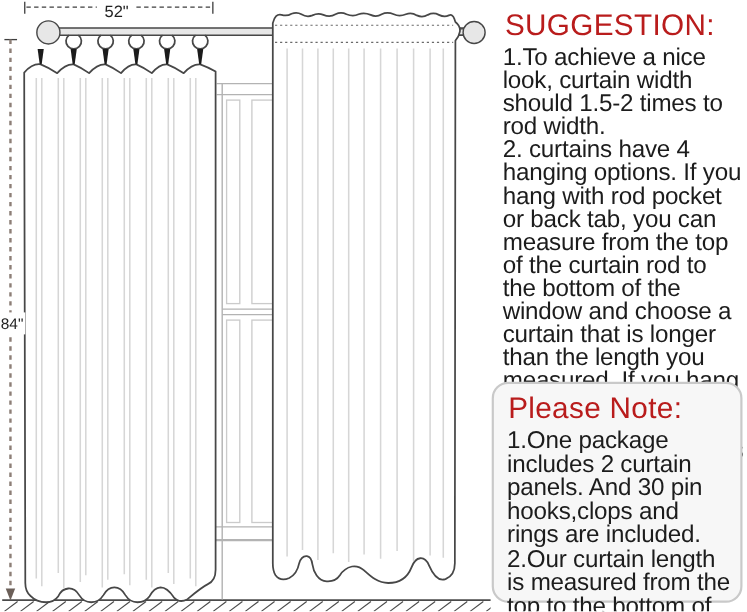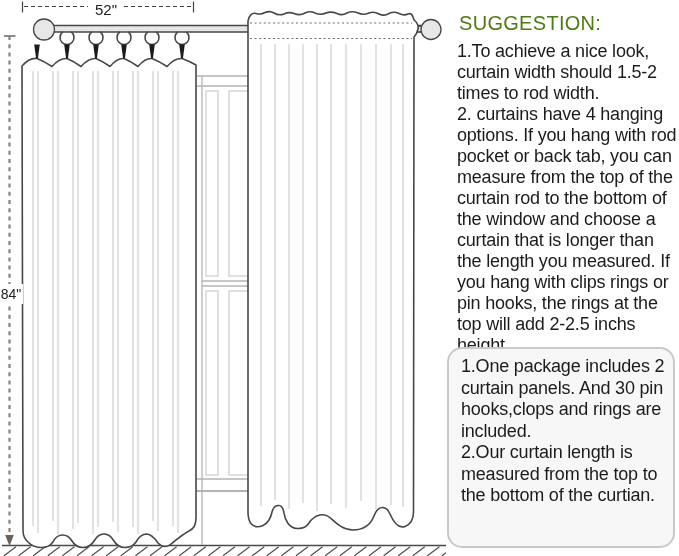--- a/index.html
+++ b/index.html
@@ -20,22 +20,22 @@
   .dimdash{stroke-dasharray:4 3;}
   .vdash{stroke:var(--c-dim_dashed);stroke-width:2.2;stroke-dasharray:4 4.2;fill:none;}
   .dotted{stroke:#6a6a6a;stroke-width:1;stroke-dasharray:2 2.6;fill:none;}
   .floor{stroke:var(--c-floor);stroke-width:1.6;}
   .hatch{stroke:var(--c-floor);stroke-width:1.1;}
   .dimtext{font:15px "Liberation Sans",sans-serif;fill:#222;}
   .dimtext2{font:14px "Liberation Sans",sans-serif;fill:#222;}
 
   
   .sugg{position:absolute;left:452px;top:8px;width:226px;}
-  .sec-title{font-size:20px;line-height:30px;letter-spacing:.3px;margin:0 0 3px 7px;color:#4d7c0f;}
-  .body{font-size:18px;line-height:21px;letter-spacing:-.2px;margin:0 0 0 5px;color:#1c1c1c;}
+  .sec-title{font-size:27px;line-height:30px;letter-spacing:.3px;margin:0 0 3px 7px;color:#b91c1c;}
+  .body{font-size:22px;line-height:21px;letter-spacing:-.2px;margin:0 0 0 5px;color:#1c1c1c;}
   .notebox{position:absolute;left:447px;top:347px;width:228px;height:201px;box-sizing:border-box;
            border:2px solid var(--c-note_border);border-radius:15px;background:var(--c-note_bg);
            padding:7px 8px 0 12px;}
   .notebox .sec-title{margin:0 0 3px 1px;}
   .notebox .body{margin:0;line-height:21.5px;}
 </style>
 </head>
 <body>
 
 <div class="stage">
@@ -224,16 +224,17 @@
     </g>
   </svg>
 
   <div class="sugg">
     <div class="sec-title">SUGGESTION:</div>
     <p class="body">1.To achieve a nice look, curtain width should 1.5-2 times to rod width.</p>
     <p class="body">2. curtains have 4 hanging options. If you hang with rod pocket or back tab, you can measure from the top of the curtain rod to the bottom of the window and choose a curtain that is longer than the length you measured. If you hang with clips rings or pin hooks, the rings at the top will add 2-2.5 inchs height.</p>
   </div>
 
   <div class="notebox">
+    <div class="sec-title">Please Note:</div>
     <p class="body">1.One package includes 2 curtain panels. And 30 pin hooks,clops and rings are included.</p>
     <p class="body">2.Our curtain length is measured from the top to the bottom of the curtian.</p>
   </div>
 </div>
 
 </body></html>

